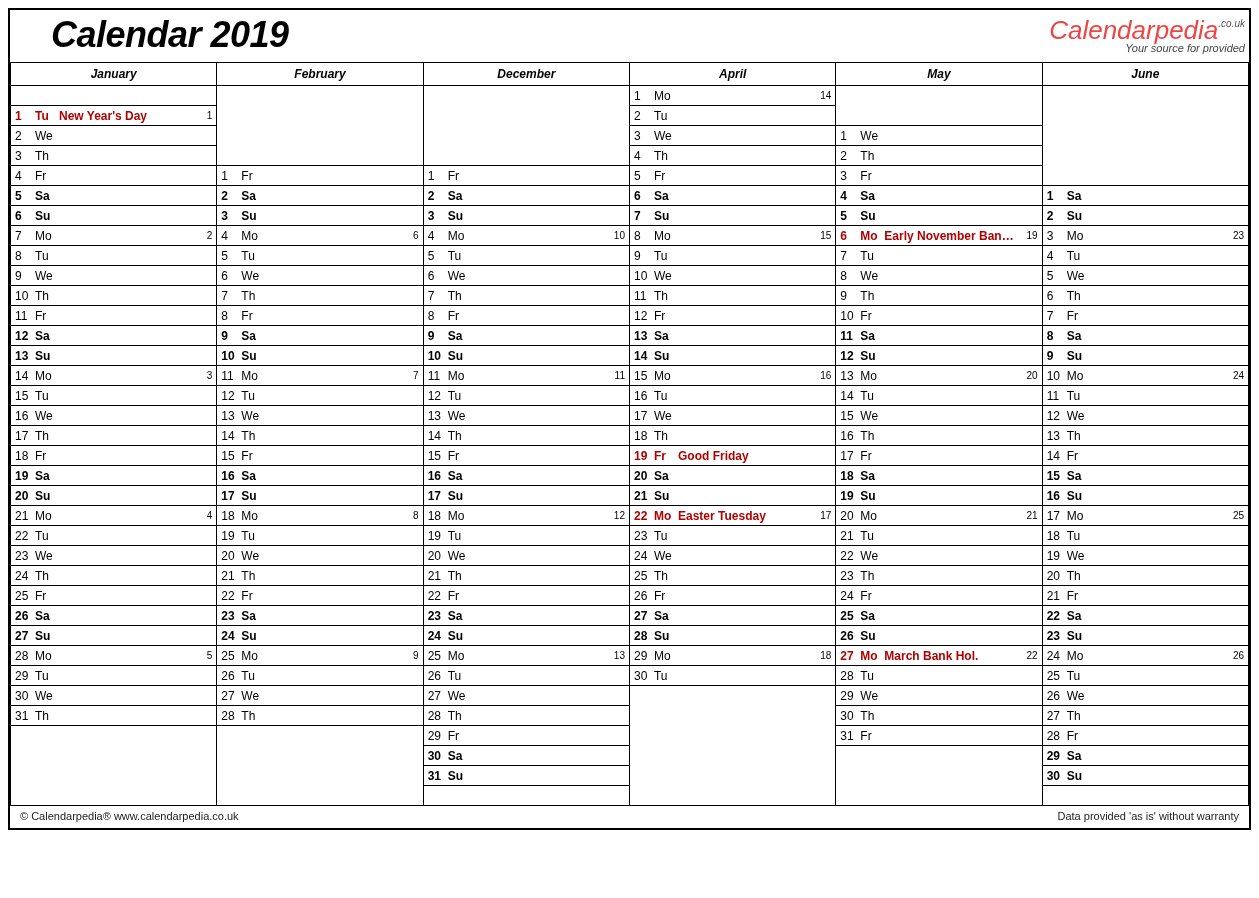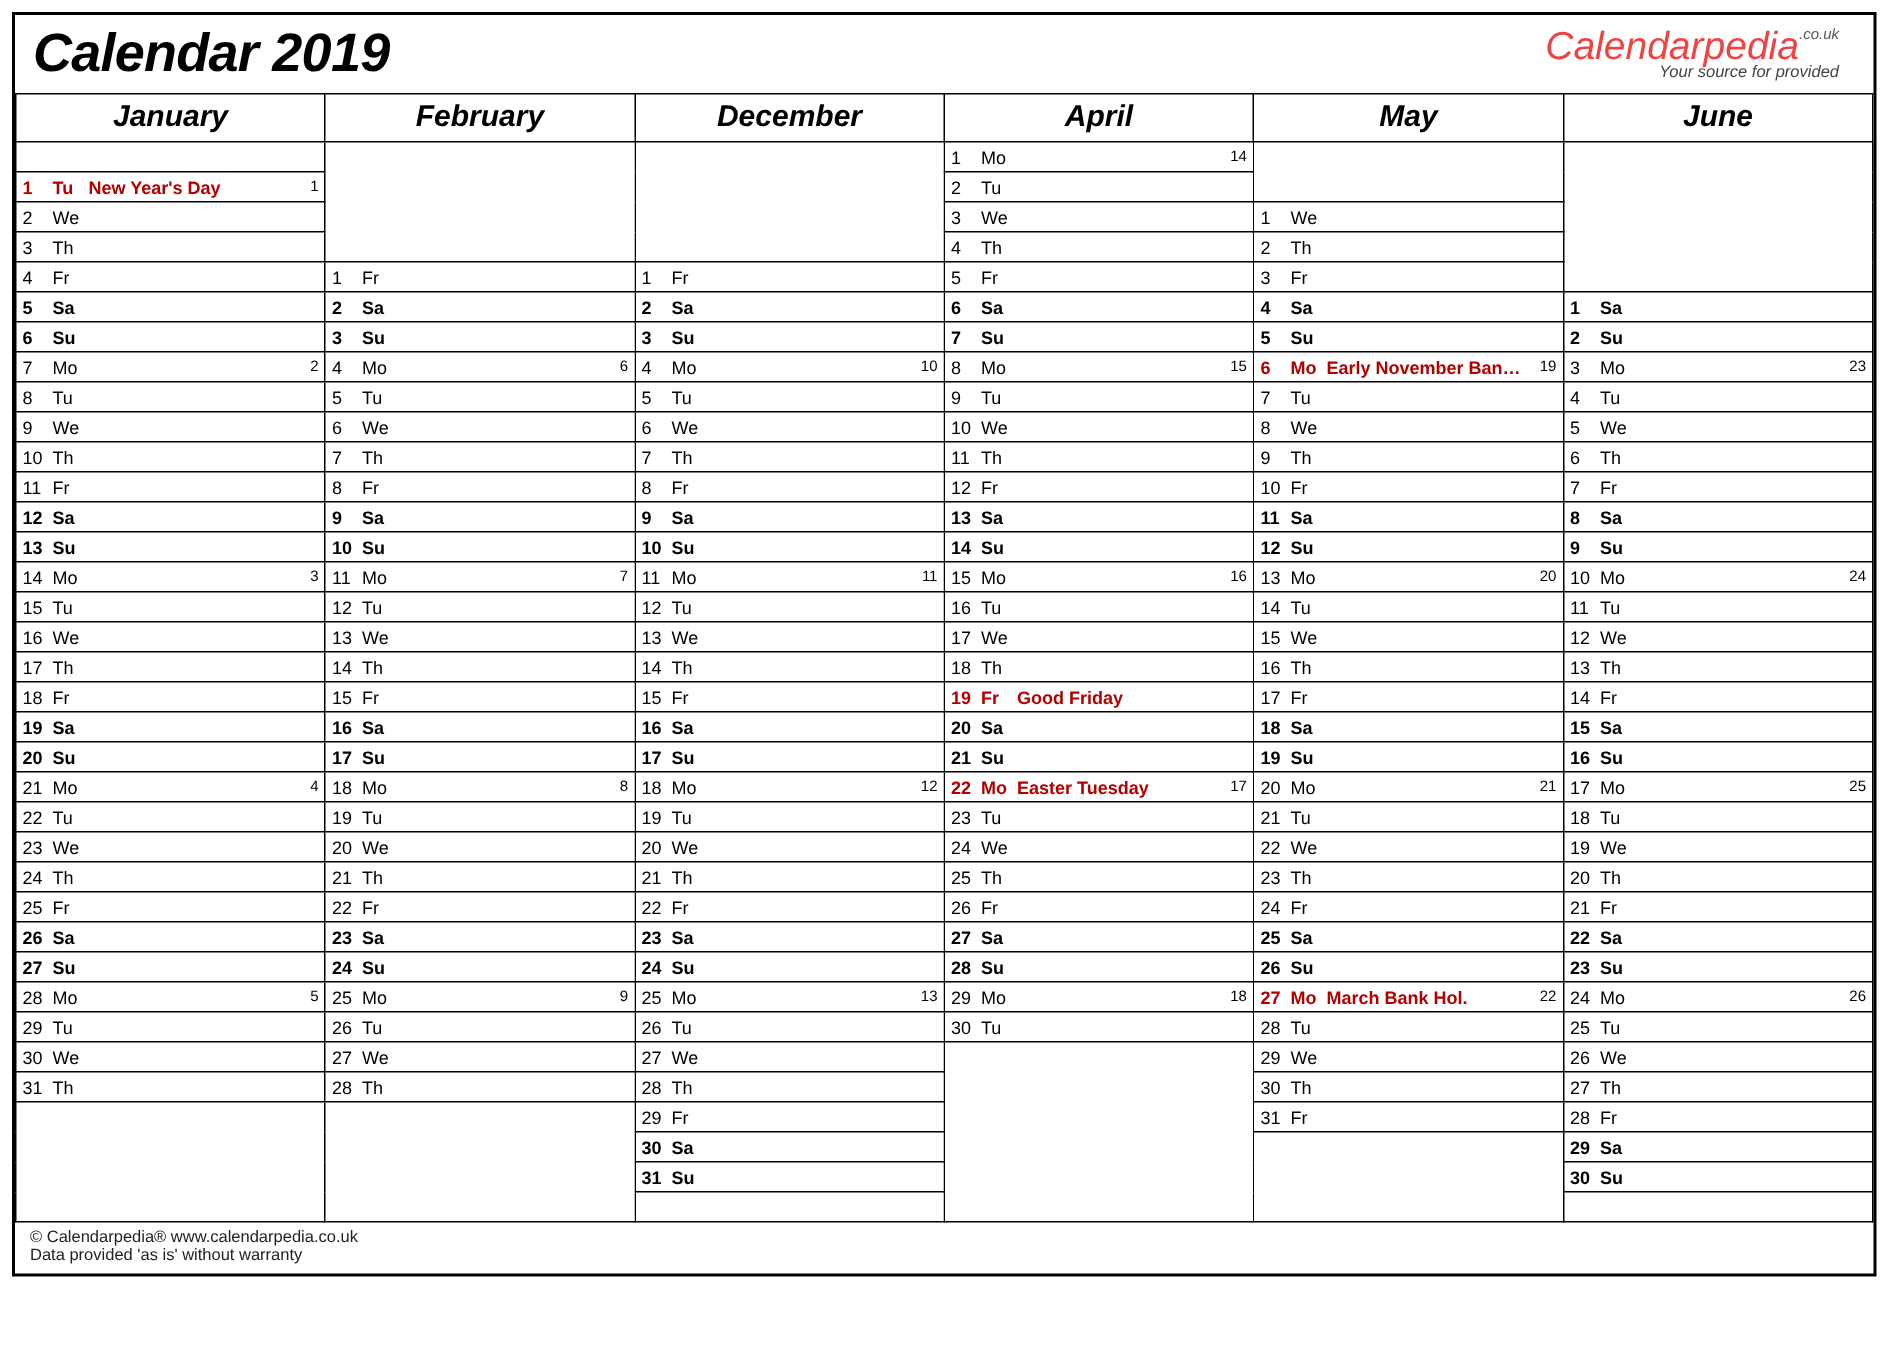--- a/index.html
+++ b/index.html
@@ -11,21 +11,22 @@
     width: 1259px;
   }
   .page {
     border: 2px solid #000;
     background: #fff;
   }
   .header {
     display: flex;
     justify-content: space-between;
     align-items: center;
-    padding: 4px 23px 6px 12px;
+    padding: 4px 4px 6px 12px;
+    margin-left: 29px;
   }
   .title {
     font-size: 36px;
     font-weight: bold;
     font-style: italic;
     letter-spacing: -0.5px;
   }
   .logo {
     text-align: right;
     line-height: 1;
@@ -38,21 +39,21 @@
   .logo-main .c2 { color: #ef4444; }
   .logo-tld { font-size: 10px; color: #555; display:inline-block; vertical-align: top; margin-top:2px;text-align:right;}
   .logo-sub { font-size: 11px; color: #444; font-style: italic; }
   table.cal {
     width: 100%;
     border-collapse: collapse;
     table-layout: fixed;
   }
   table.cal th {
     border: 1px solid #000;
-    font-size: 20px;
+    font-size: 12px;
     font-weight: bold;
     font-style: italic;
     padding: 4px 0;
     background: #fff;
   }
   table.cal td {
     border: 1px solid #000;
     height: 20px;
     padding: 0;
     font-size: 12px;
@@ -74,21 +75,20 @@
   .dw { width: 24px; text-align: left; flex-shrink:0; }
   .ev { flex: 1; text-align: left; white-space: nowrap; overflow: hidden; text-overflow: ellipsis; }
   .wk { width: 18px; text-align: right; font-size: 10px; font-weight: normal; color:#000; flex-shrink:0;}
   td.hol .wk { color: #000; }
   .footer {
     display: flex;
     justify-content: space-between;
     font-size: 11px;
     padding: 4px 10px 6px 10px;
     color: #222;
-    flex-direction: column;
   }
 </style>
 </head>
 <body>
 
 <div class="page">
   <div class="header">
     <div class="title">Calendar 2019</div>
     <div class="logo">
       <div class="logo-main">

